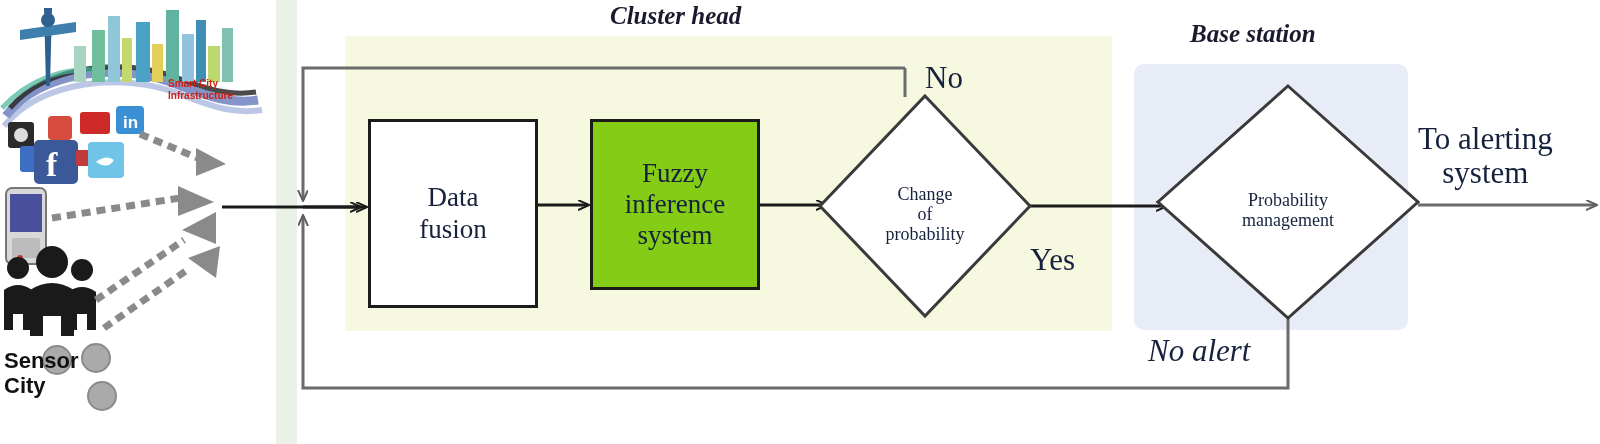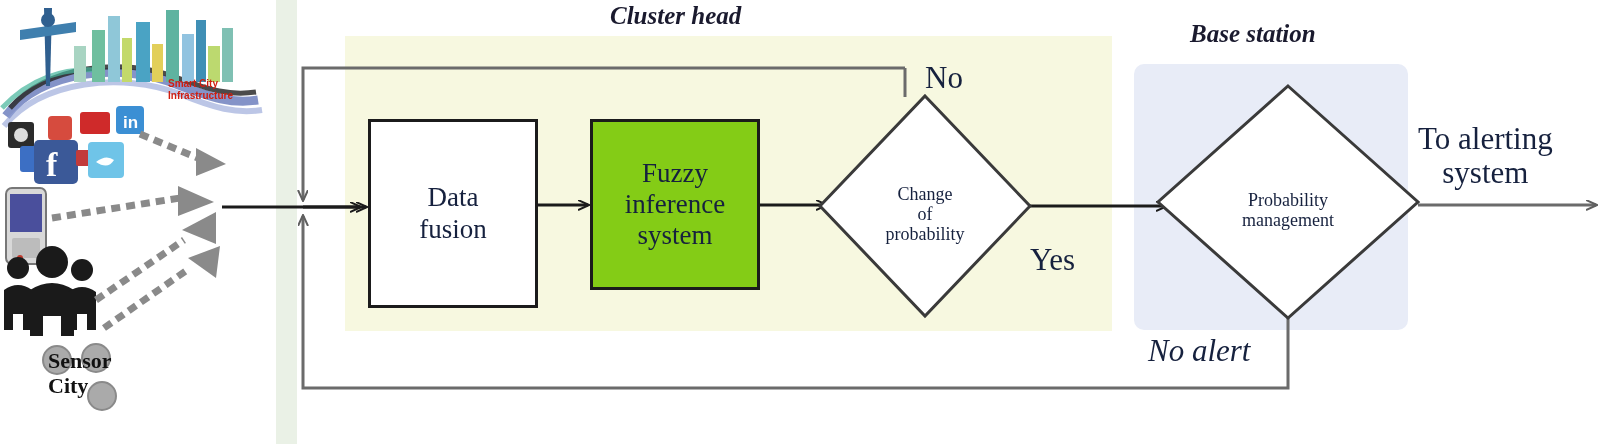--- a/index.html
+++ b/index.html
@@ -121,27 +121,26 @@
     font-family: "Liberation Sans", "DejaVu Sans", sans-serif;
     font-weight: bold;
     font-size: 10px;
     line-height: 1.15;
     color: #d01e10;
     white-space: nowrap;
   }
   .sn-label {
     position: absolute;
     left: 4px; top: 348px;
-    font-family: Liberation Serif, serif;
+    font-family: Liberation Sans, sans-serif;
     font-weight: bold;
     font-size: 22px;
     line-height: 1.15;
     color: #111111;
     white-space: nowrap;
-    margin-left: 44px;
   }
 </style>
 </head>
 <body>
 
 <div id="canvas">
 
   <div class="green-strip"></div>
   <div class="panel-cluster"></div>
   <div class="panel-base"></div>

